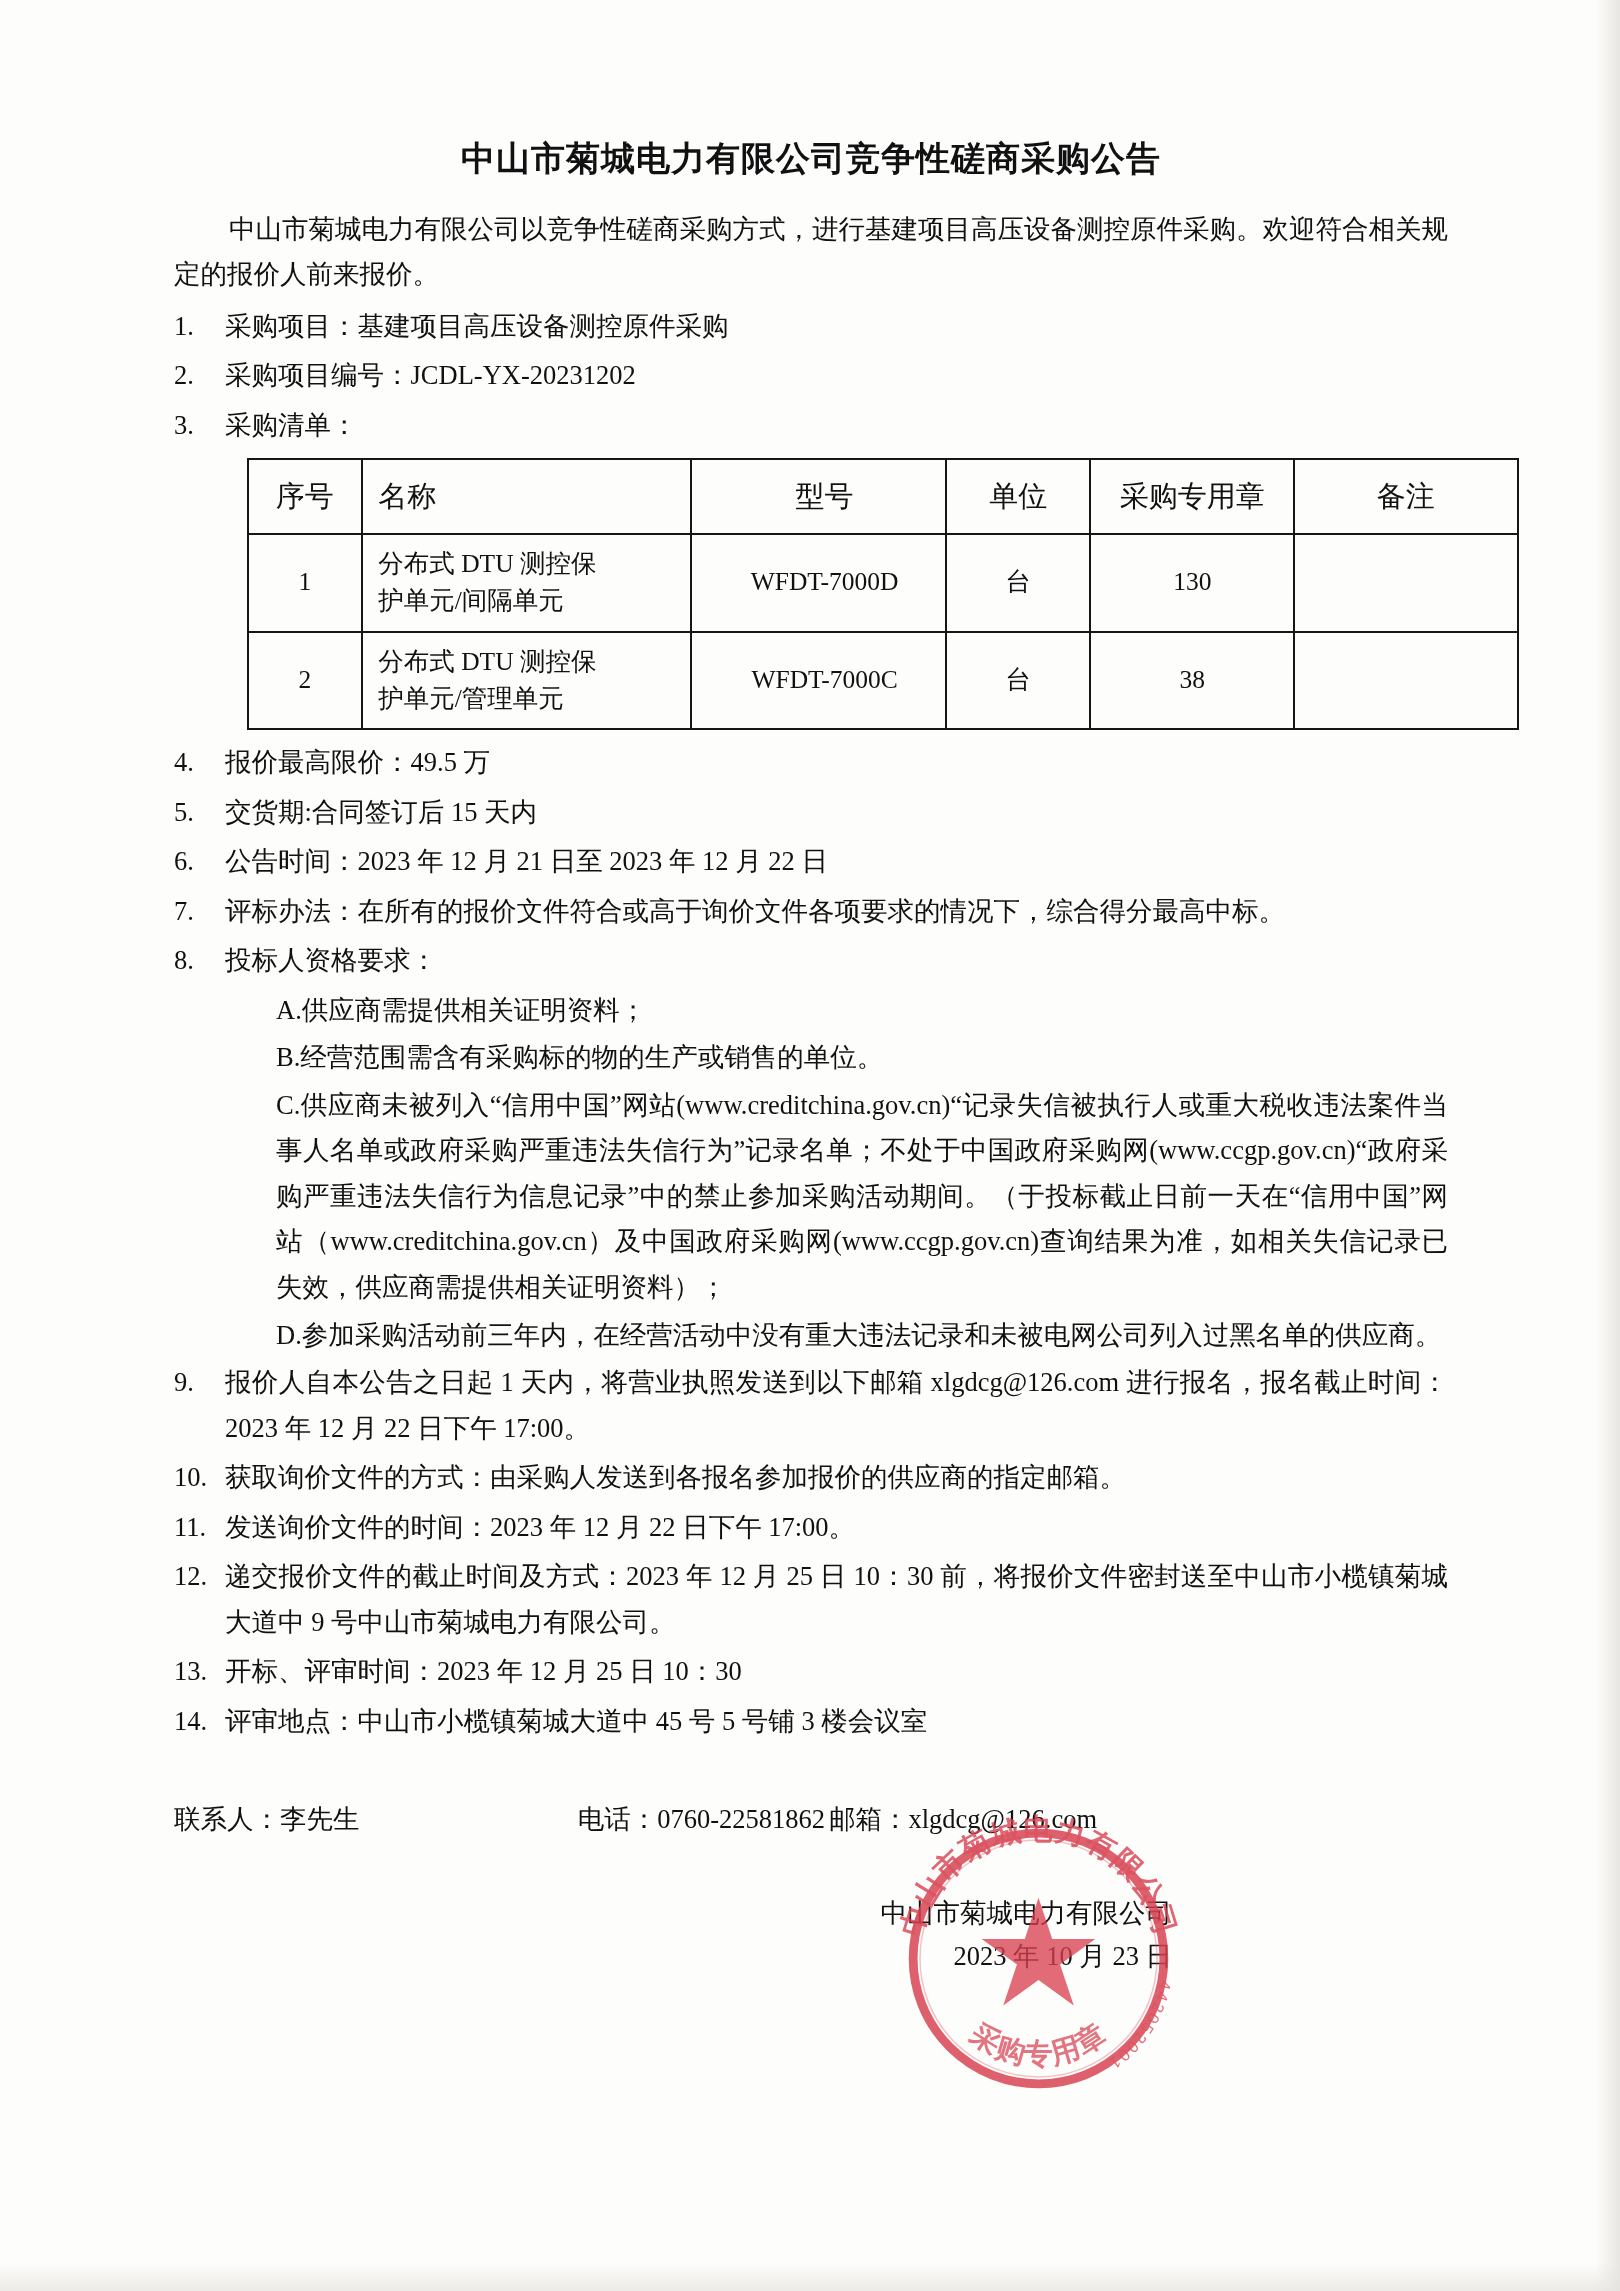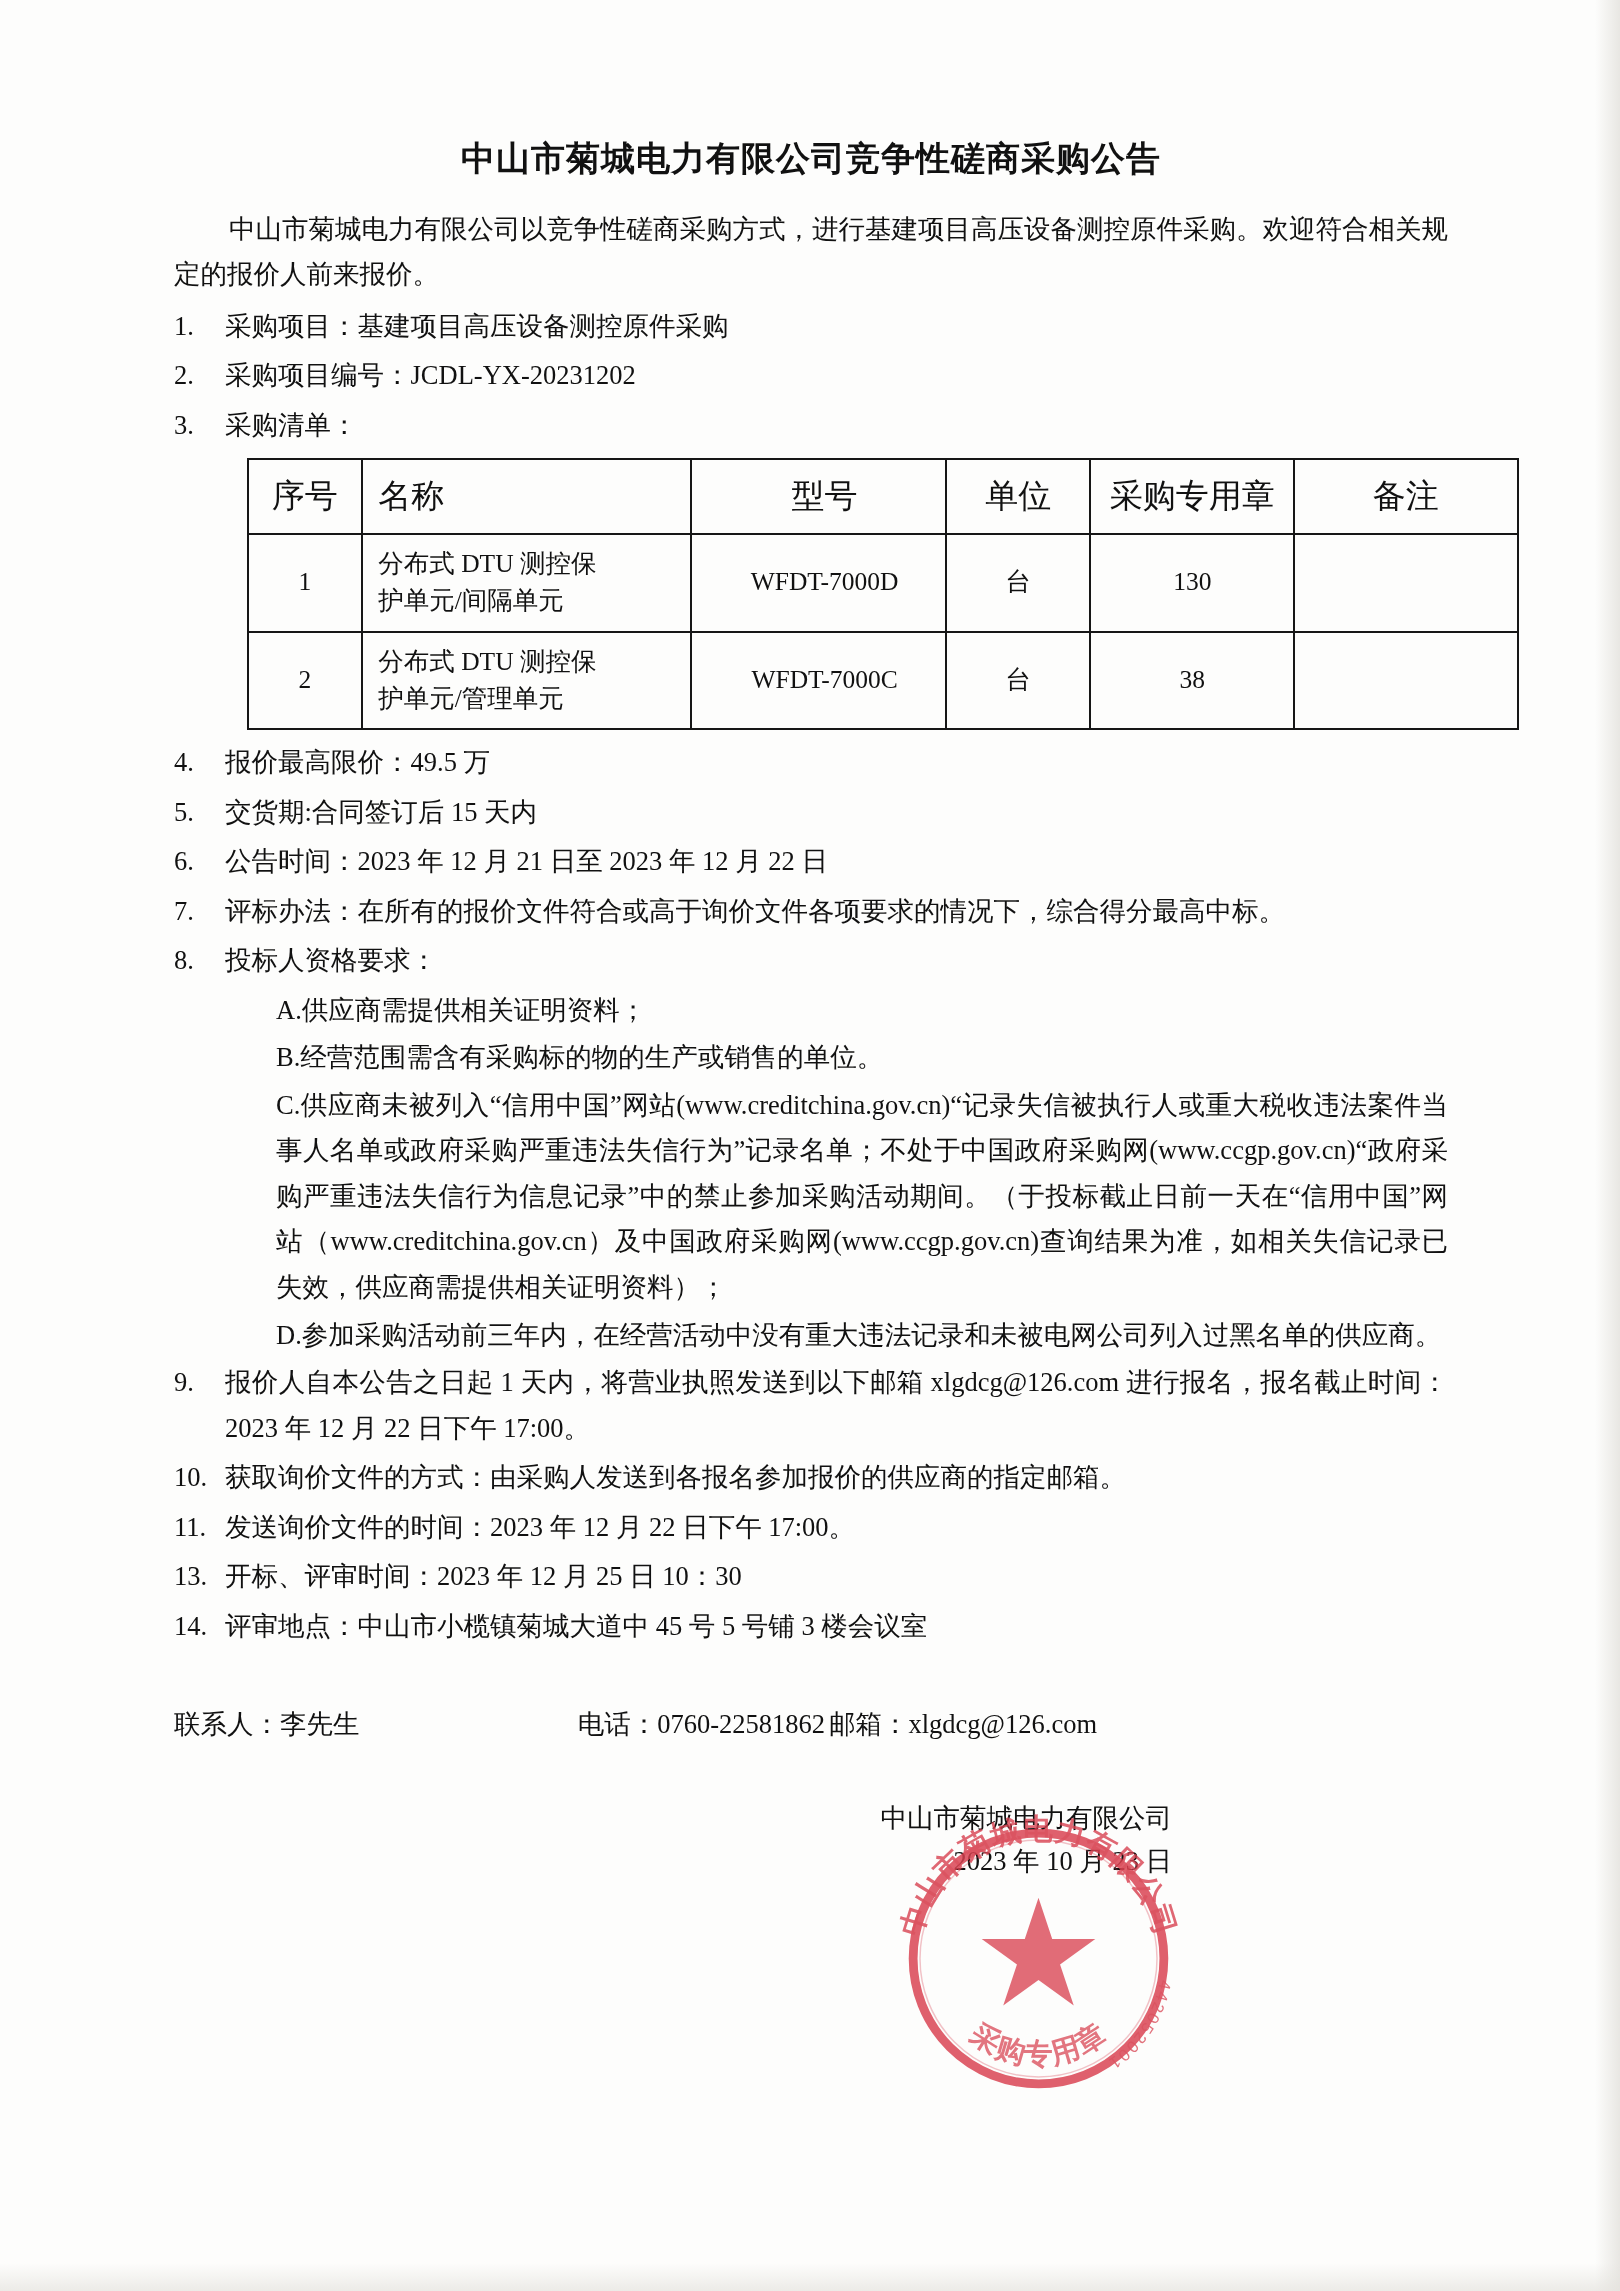--- a/index.html
+++ b/index.html
@@ -100,21 +100,21 @@
     border: 2px solid #161616;
     font-size: 25.5px;
     font-weight: normal;
     padding: 5.9px 7.8px;
     text-align: center;
     vertical-align: middle;
     line-height: 1.45;
   }
   table.purchase-table thead th {
     height: 61px;
-    font-size: 33px;
+    font-size: 29px;
   }
   table.purchase-table tbody td {
     height: 84px;
   }
   table.purchase-table .col-no    { width: 96px; }
   table.purchase-table .col-name  { width: 304px; text-align: left; padding-left: 15.7px; margin-left: 44px; }
   table.purchase-table .col-model { width: 225px; padding-left: 20px; }
   table.purchase-table .col-unit  { width: 127px; }
   table.purchase-table .col-qty   { width: 186px; }
   table.purchase-table .col-note  { width: 206px; }
@@ -270,20 +270,24 @@
     <div class="num-item">
       <span class="num">10.</span>
       <span>获取询价文件的方式：由采购人发送到各报名参加报价的供应商的指定邮箱。</span>
     </div>
 
     <div class="num-item">
       <span class="num">11.</span>
       <span>发送询价文件的时间：2023 年 12 月 22 日下午 17:00。</span>
     </div>
 
+    <div class="num-item">
+      <span class="num">12.</span>
+      <span>递交报价文件的截止时间及方式：2023 年 12 月 25 日 10：30 前，将报价文件密封送至中山市小榄镇菊城大道中 9 号中山市菊城电力有限公司。</span>
+    </div>
 
     <div class="num-item">
       <span class="num">13.</span>
       <span>开标、评审时间：2023 年 12 月 25 日 10：30</span>
     </div>
 
     <div class="num-item">
       <span class="num">14.</span>
       <span>评审地点：中山市小榄镇菊城大道中 45 号 5 号铺 3 楼会议室</span>
     </div>

